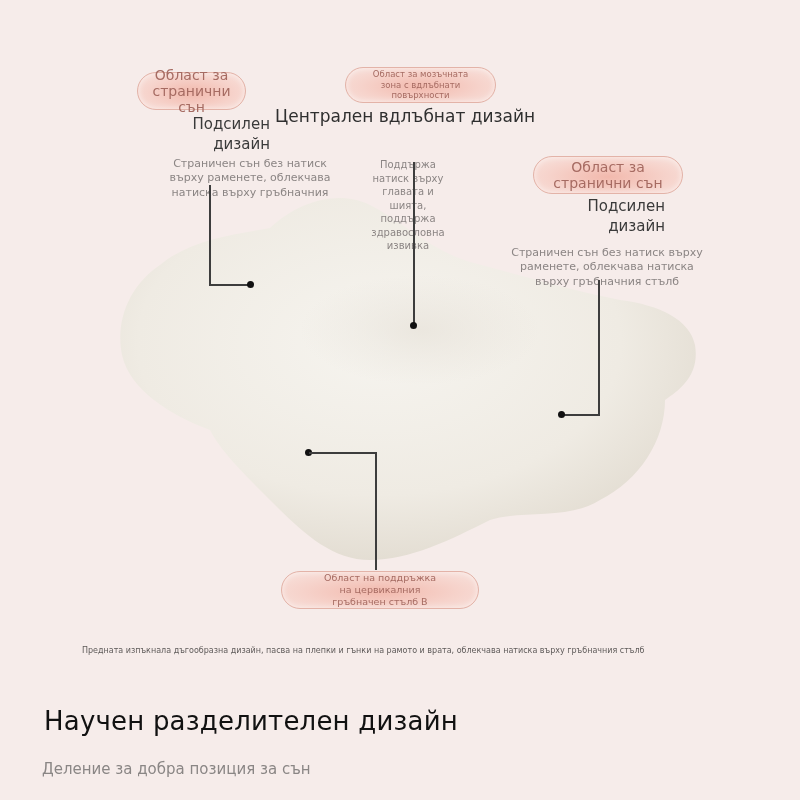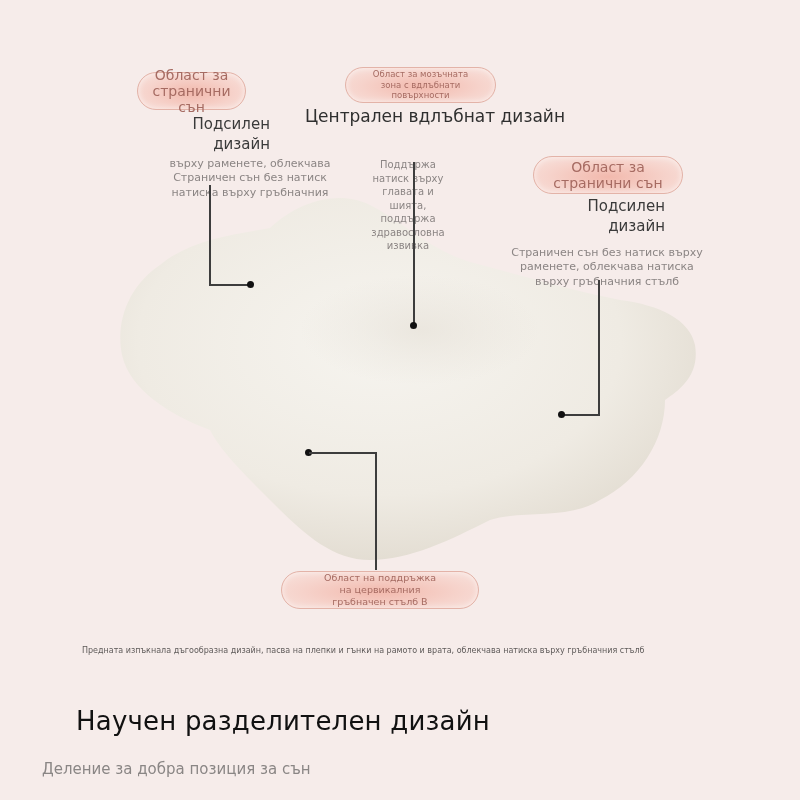--- a/index.html
+++ b/index.html
@@ -28,29 +28,29 @@
       position: absolute; color: #3a3a3a; text-align: right;
       font-size: 15px; line-height: 1.3;
     }
     .desc {
       position: absolute; color: #8b8584; text-align: center;
       font-size: 11px; line-height: 1.3;
     }
     .desc-narrow { font-size: 10px; line-height: 1.35; }
     .center-title {
       position: absolute; left: 275px; top: 106px; width: 290px;
-      font-size: 17px; color: #2f2f2f; text-align: right;
+      font-size: 17px; color: #2f2f2f; text-align: left;
     }
     .footnote {
       position: absolute; left: 82px; top: 646px; width: 640px;
       font-size: 8px; color: #5e5a59;
     }
     .main-title {
       position: absolute; left: 44px; top: 706px;
-      font-size: 26px; color: #111; letter-spacing: 0.2px; margin-left: 32px;
+      font-size: 26px; color: #111; letter-spacing: 0.2px;
     }
     .subtitle {
       position: absolute; left: 42px; top: 760px;
       font-size: 15px; color: #8a8685;
     }
     .line { position: absolute; background: #3d3d3d; }
     .dot { position: absolute; width: 7px; height: 7px; border-radius: 50%; background: #111; }
   </style>
 </head>
 <body>
@@ -90,22 +90,22 @@
     <div>
       <span>Област за</span>
       <span>странични сън</span>
     </div>
   </div>
   <div class="heading" style="left:150px; top:115px; width:120px;">
     <span style="display:block">Подсилен</span>
     <span style="display:block">дизайн</span>
   </div>
   <div class="desc" style="left:150px; top:157px; width:200px;">
+    <span style="display:block">Страничен сън без натиск</span>
     <span style="display:block">върху раменете, облекчава</span>
-    <span style="display:block">Страничен сън без натиск</span>
     <span style="display:block">натиска върху гръбначния</span>
   </div>
   <div class="line" style="left:209px; top:185px; width:2px; height:100px;"></div>
   <div class="line" style="left:209px; top:284px; width:42px; height:2px;"></div>
   <div class="dot" style="left:247px; top:281px;"></div>
 
   <div class="pill pill-sm" style="left:345px; top:67px; width:149px; height:34px;">
     <div>
       <span>Област за мозъчната</span>
       <span>зона с вдлъбнати</span>

